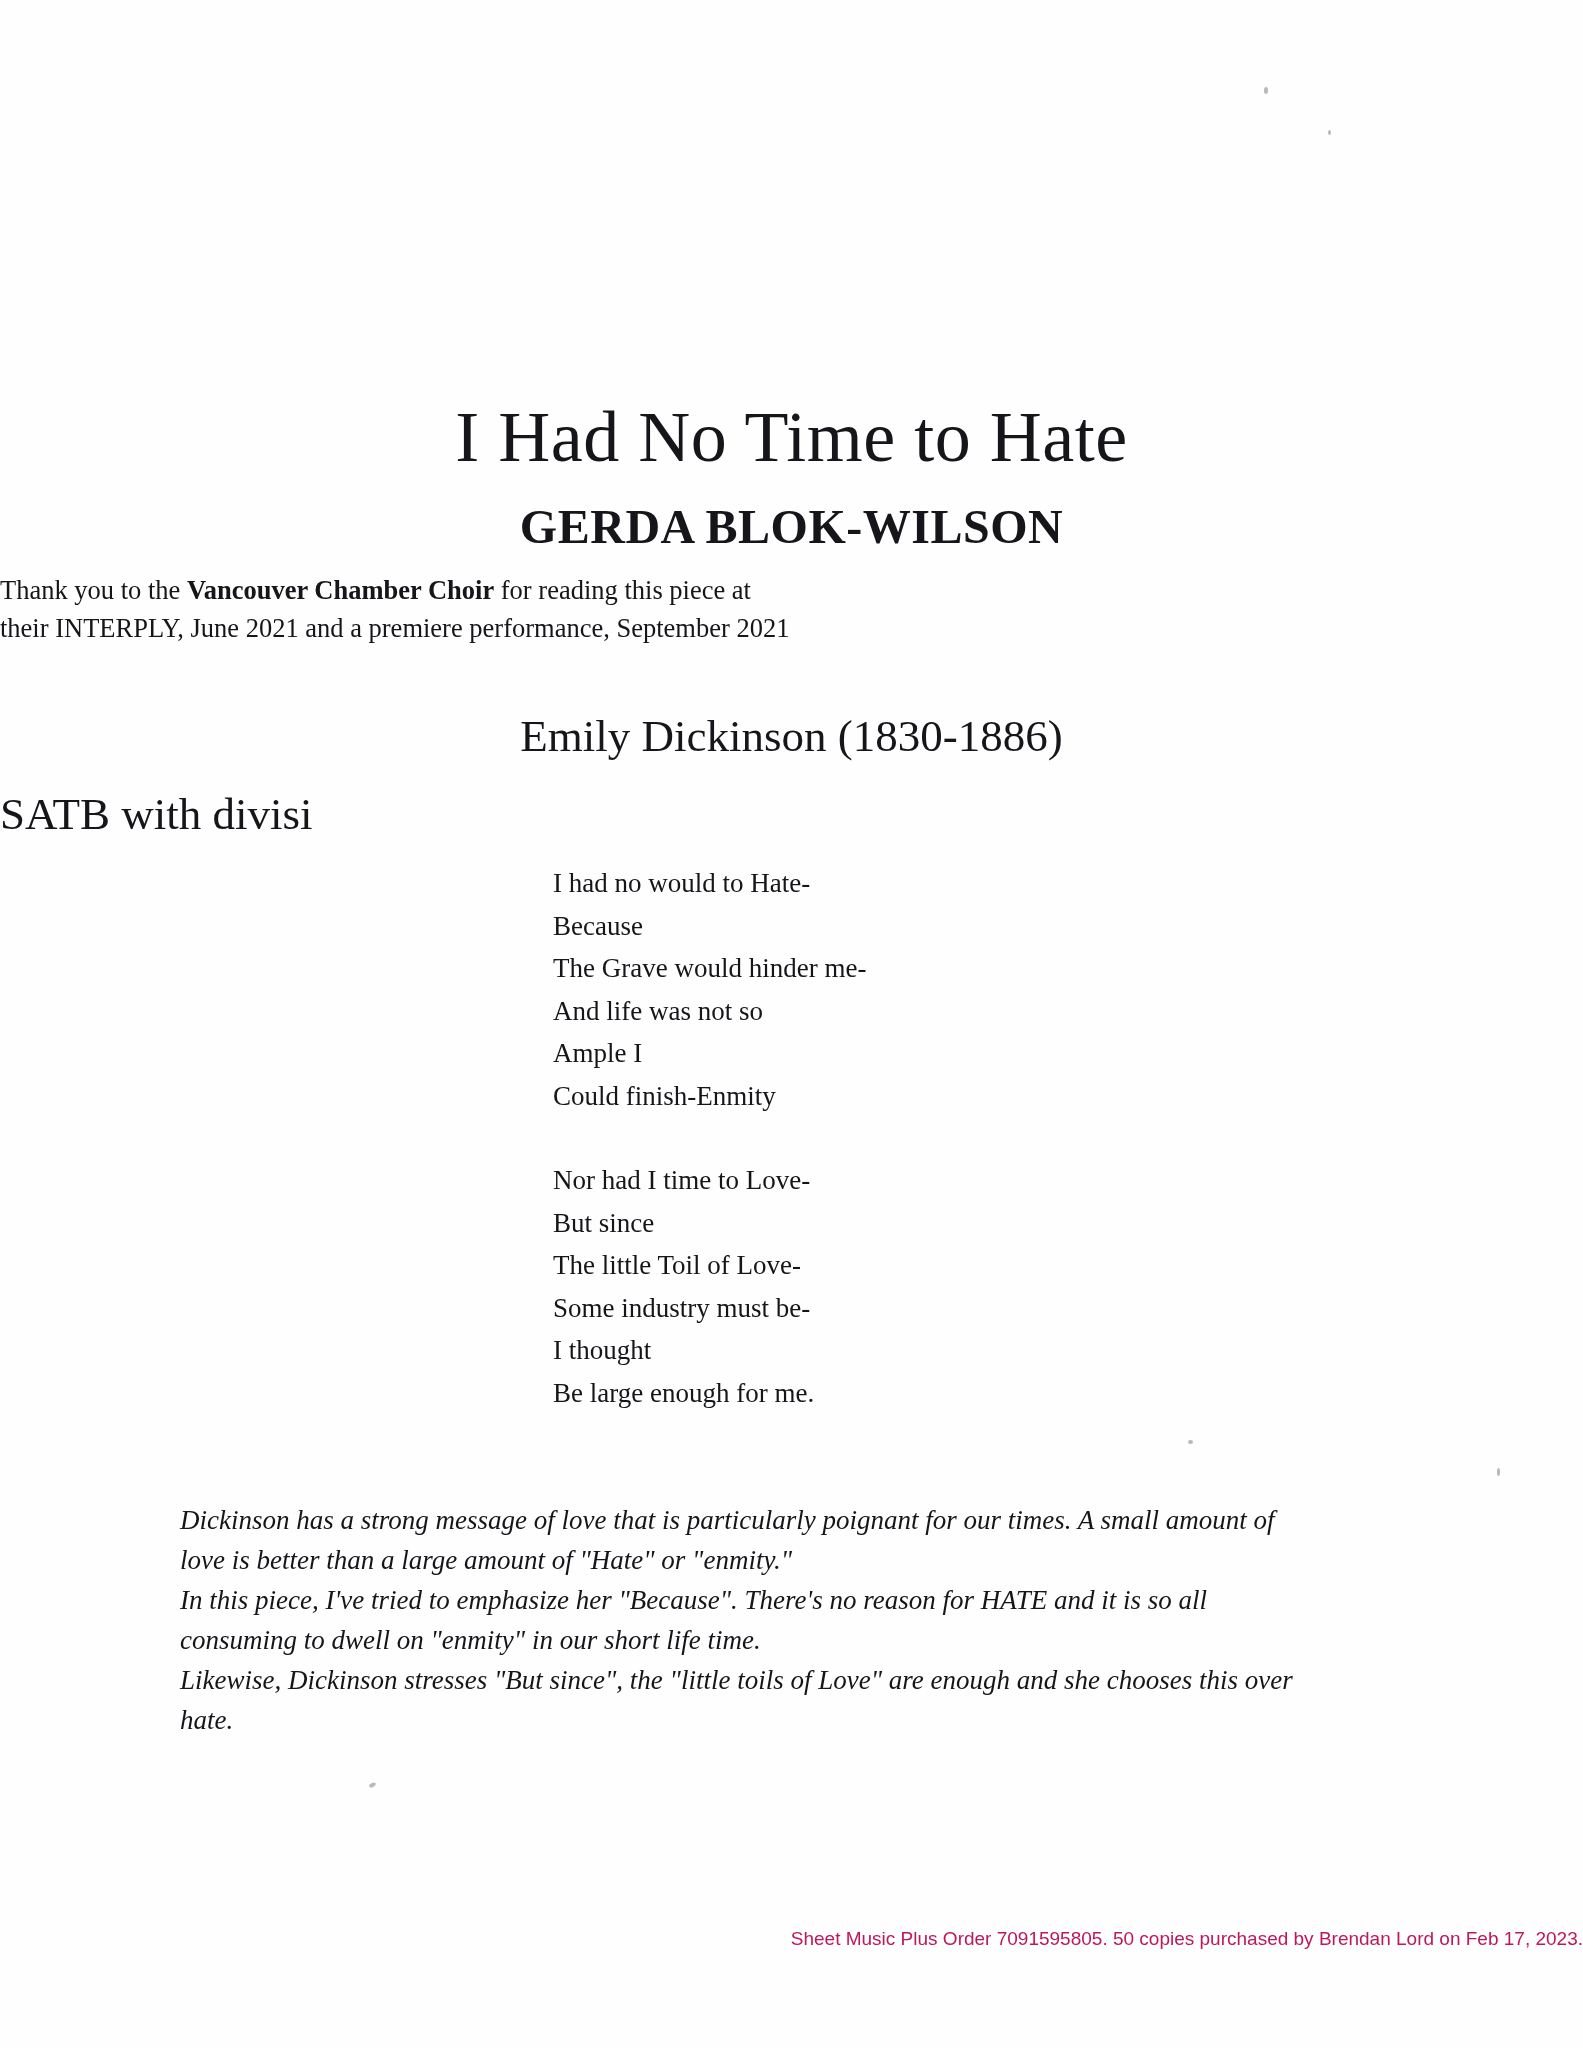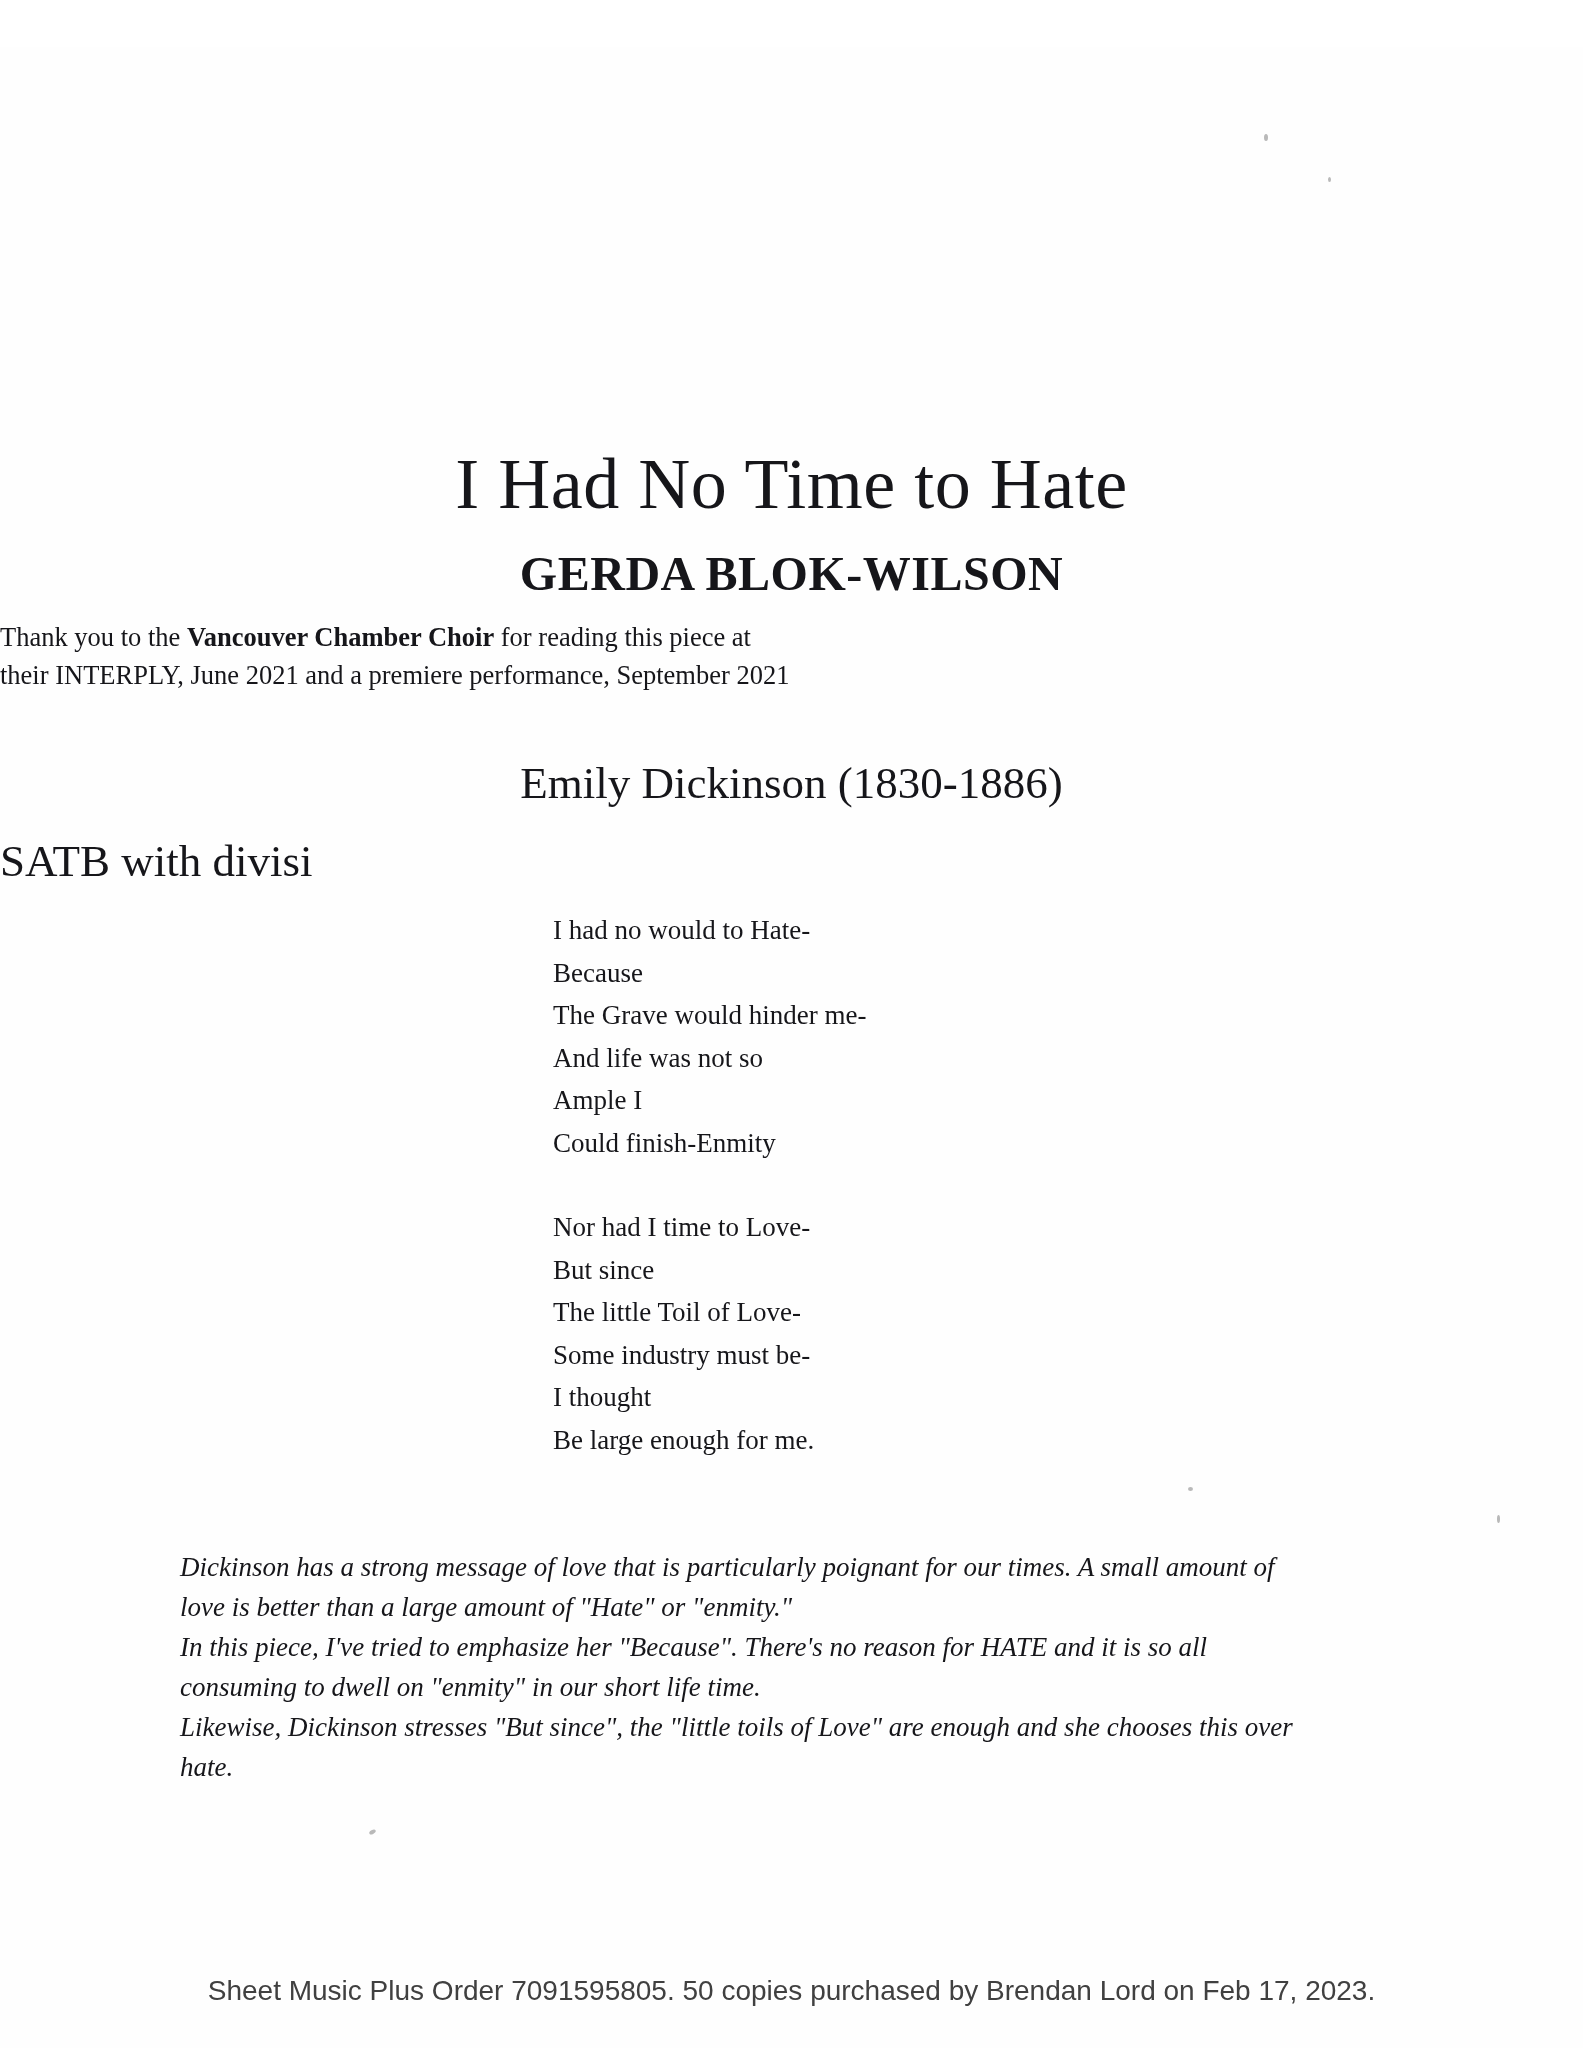--- a/index.html
+++ b/index.html
@@ -13,21 +13,20 @@
     position: relative;
     font-family: "Liberation Serif", serif;
     color: #16161a;
     overflow: hidden;
   }
 
   .page {
     position: absolute;
     inset: 0;
     background: #fefefe;
-    margin-top: 47px;
   }
 
   
   .title {
     position: absolute;
     top: 352px;
     left: 0;
     width: 100%;
     text-align: center;
     font-size: 72px;
@@ -106,25 +105,25 @@
     font-weight: 400;
   }
   .note p { margin: 0; }
 
   
   .footer {
     position: absolute;
     top: 1928px;
     left: 0;
     width: 100%;
-    text-align: center;
+    text-align: right;
     font-family: "Liberation Sans", sans-serif;
-    font-size: 28px;
+    font-size: 19px;
     font-style: normal;
-    color: #404040;
+    color: #be185d;
   }
 
   
   .speck {
     position: absolute;
     background: #b9b9b9;
     border-radius: 50%;
   }
   .speck.s1 { left: 1264px; top: 87px;   width: 4px;  height: 7px; }
   .speck.s2 { left: 1328px; top: 130px;  width: 3px;  height: 5px; }

